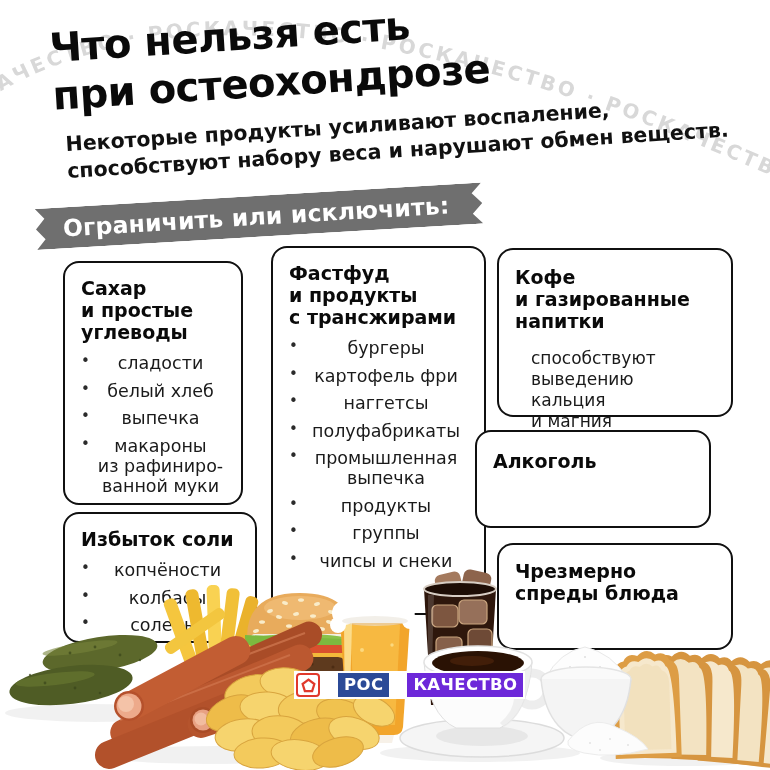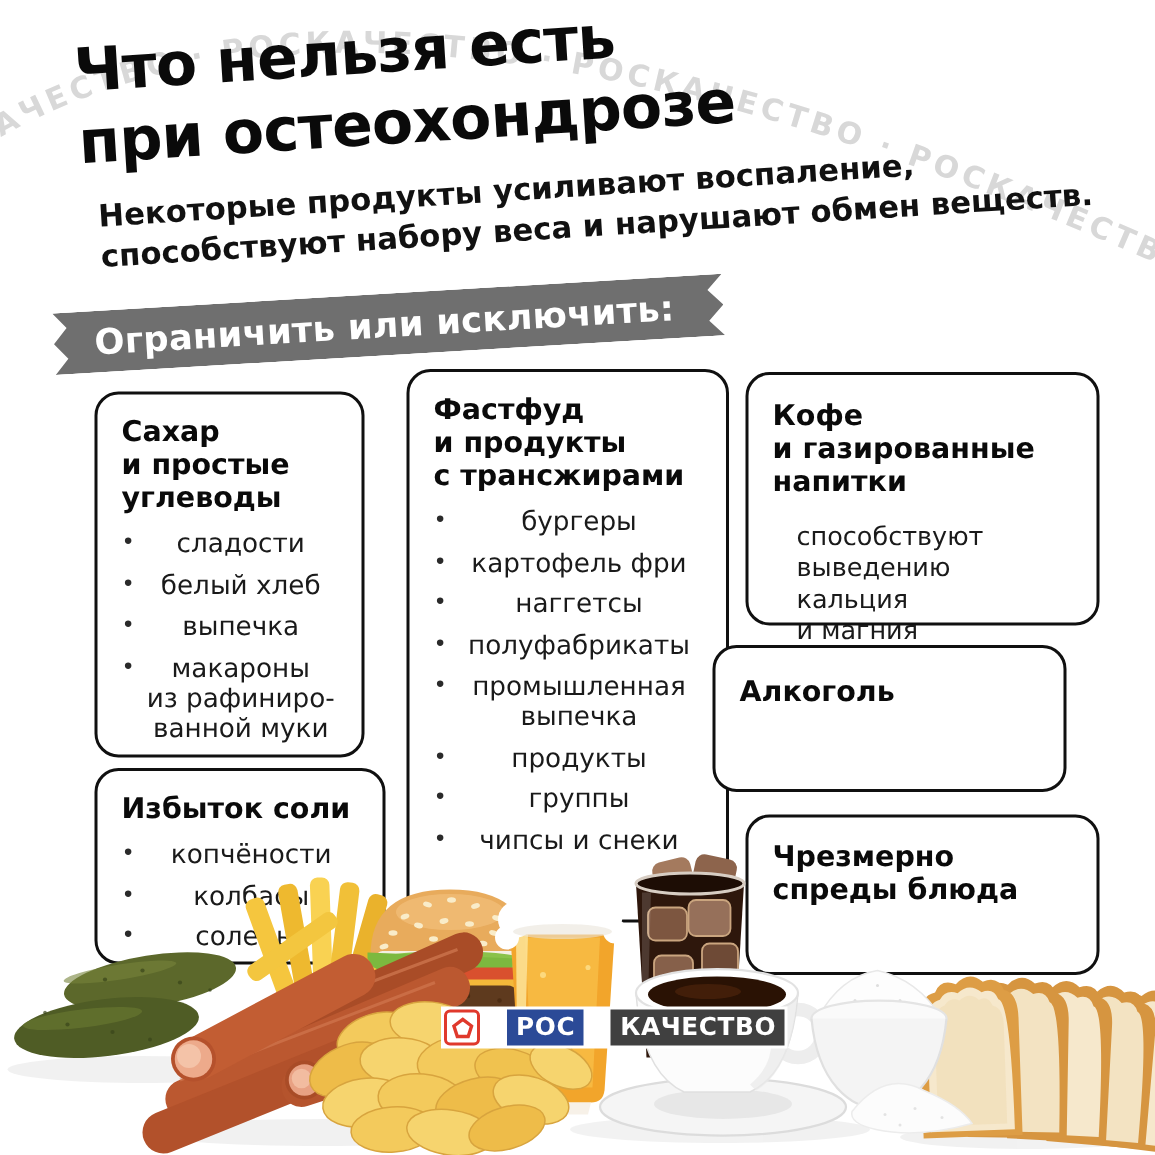--- a/index.html
+++ b/index.html
@@ -28,21 +28,21 @@
   .card li{position:relative;font-size:17.5px;line-height:1.17;margin:0 0 7px;padding-left:15px;white-space:pre-line;color:#1a1a1a;}
   .card li::before{content:"•";position:absolute;left:0;top:0;color:#2a2a2a;font-size:15px;}
   .card .note{margin:16px;font-size:17px;line-height:1.23;white-space:pre-line;color:#1a1a1a;}
   
   .food{position:absolute;left:0;top:555px;z-index:3;}
   .logo{position:absolute;left:294px;top:671px;z-index:4;display:flex;gap:18px;background:#fff;padding:2px;align-items:stretch;}
   .logo-icon{width:24px;height:24px;background:#fff;border:2.2px solid #e0392c;border-radius:4px;
              display:flex;align-items:center;justify-content:center;box-sizing:border-box;}
   .logo-seg{color:#fff;font-weight:bold;font-size:16.5px;line-height:24px;padding:0 6px;letter-spacing:0.4px;}
   .logo-ros{background:#2b4a97;}
-  .logo-kach{background:#404040;}
+  .logo-kach{background:#6d28d9;}
 </style>
 </head>
 <body>
 
 <div class="stage">
 
   <svg class="wm" width="770" height="770" viewBox="0 0 770 770">
     <defs>
         <path id="wmpath" d="M -60,135 Q 200,-95 835,205"></path>
       </defs>

